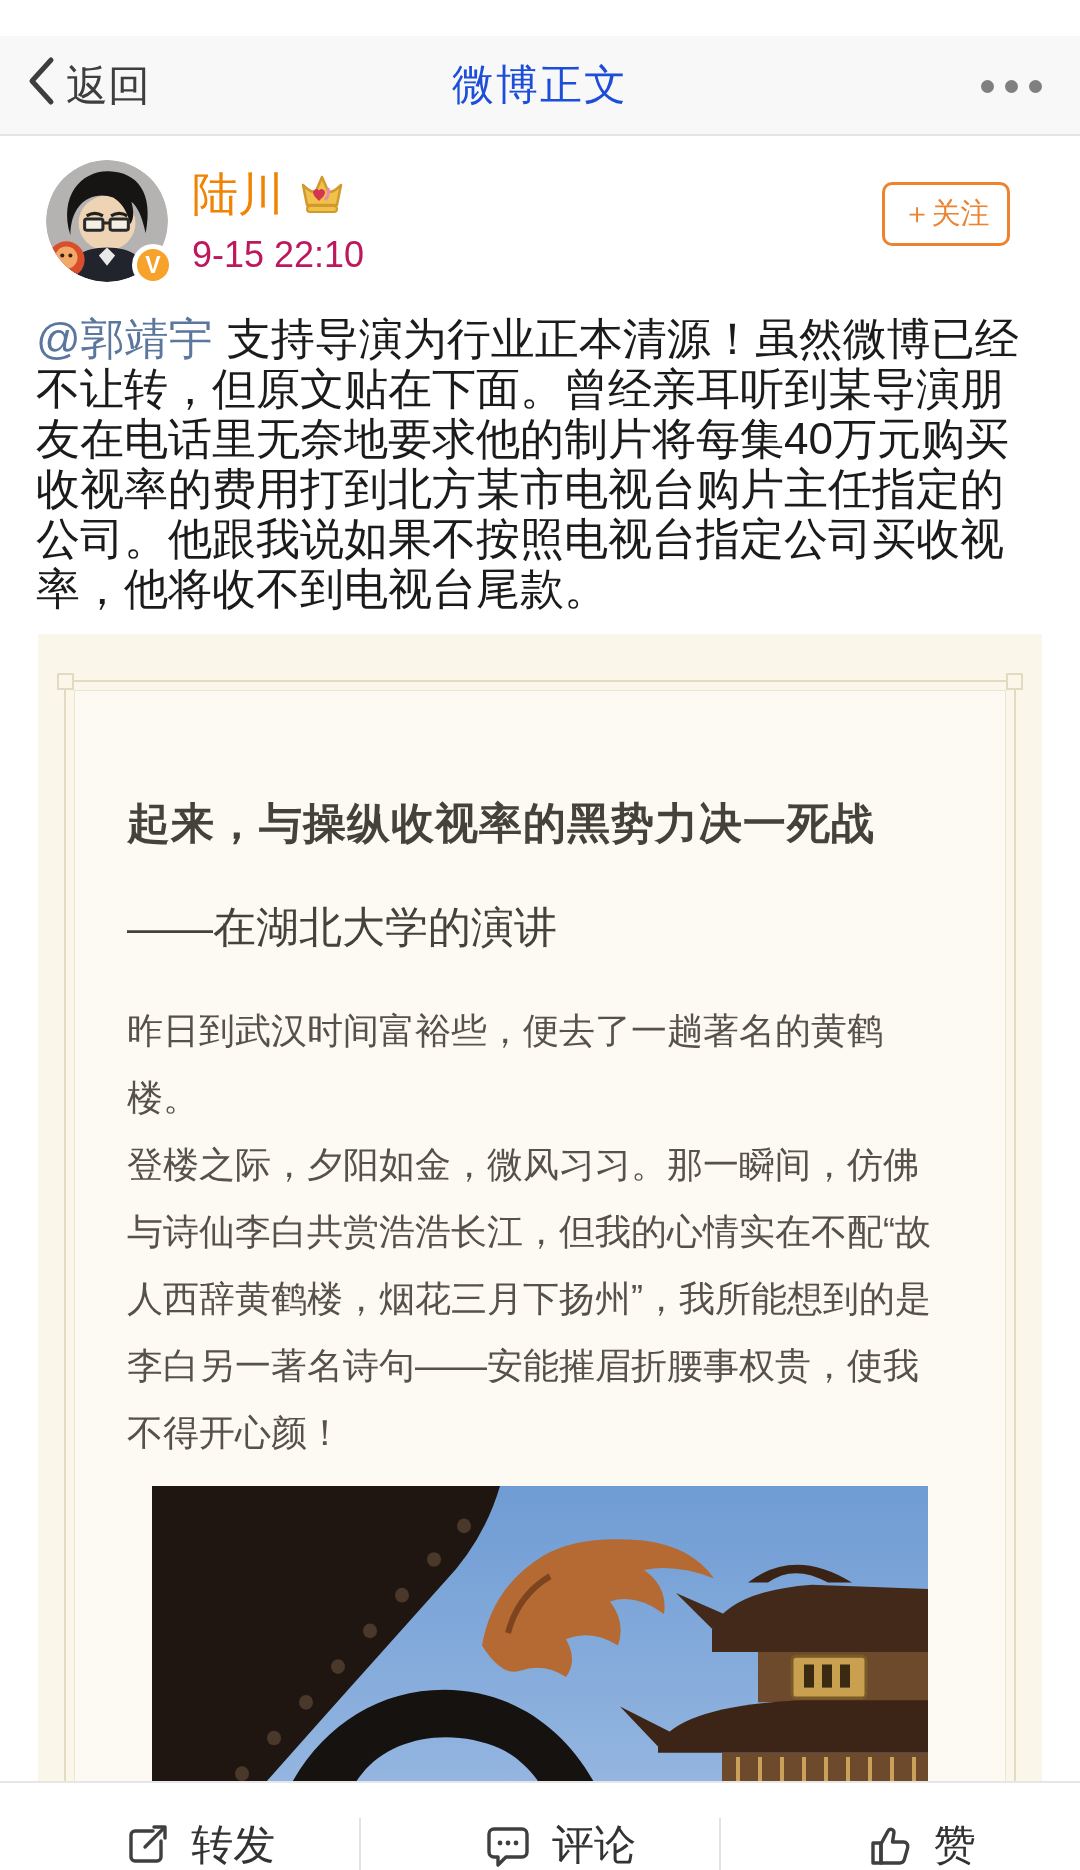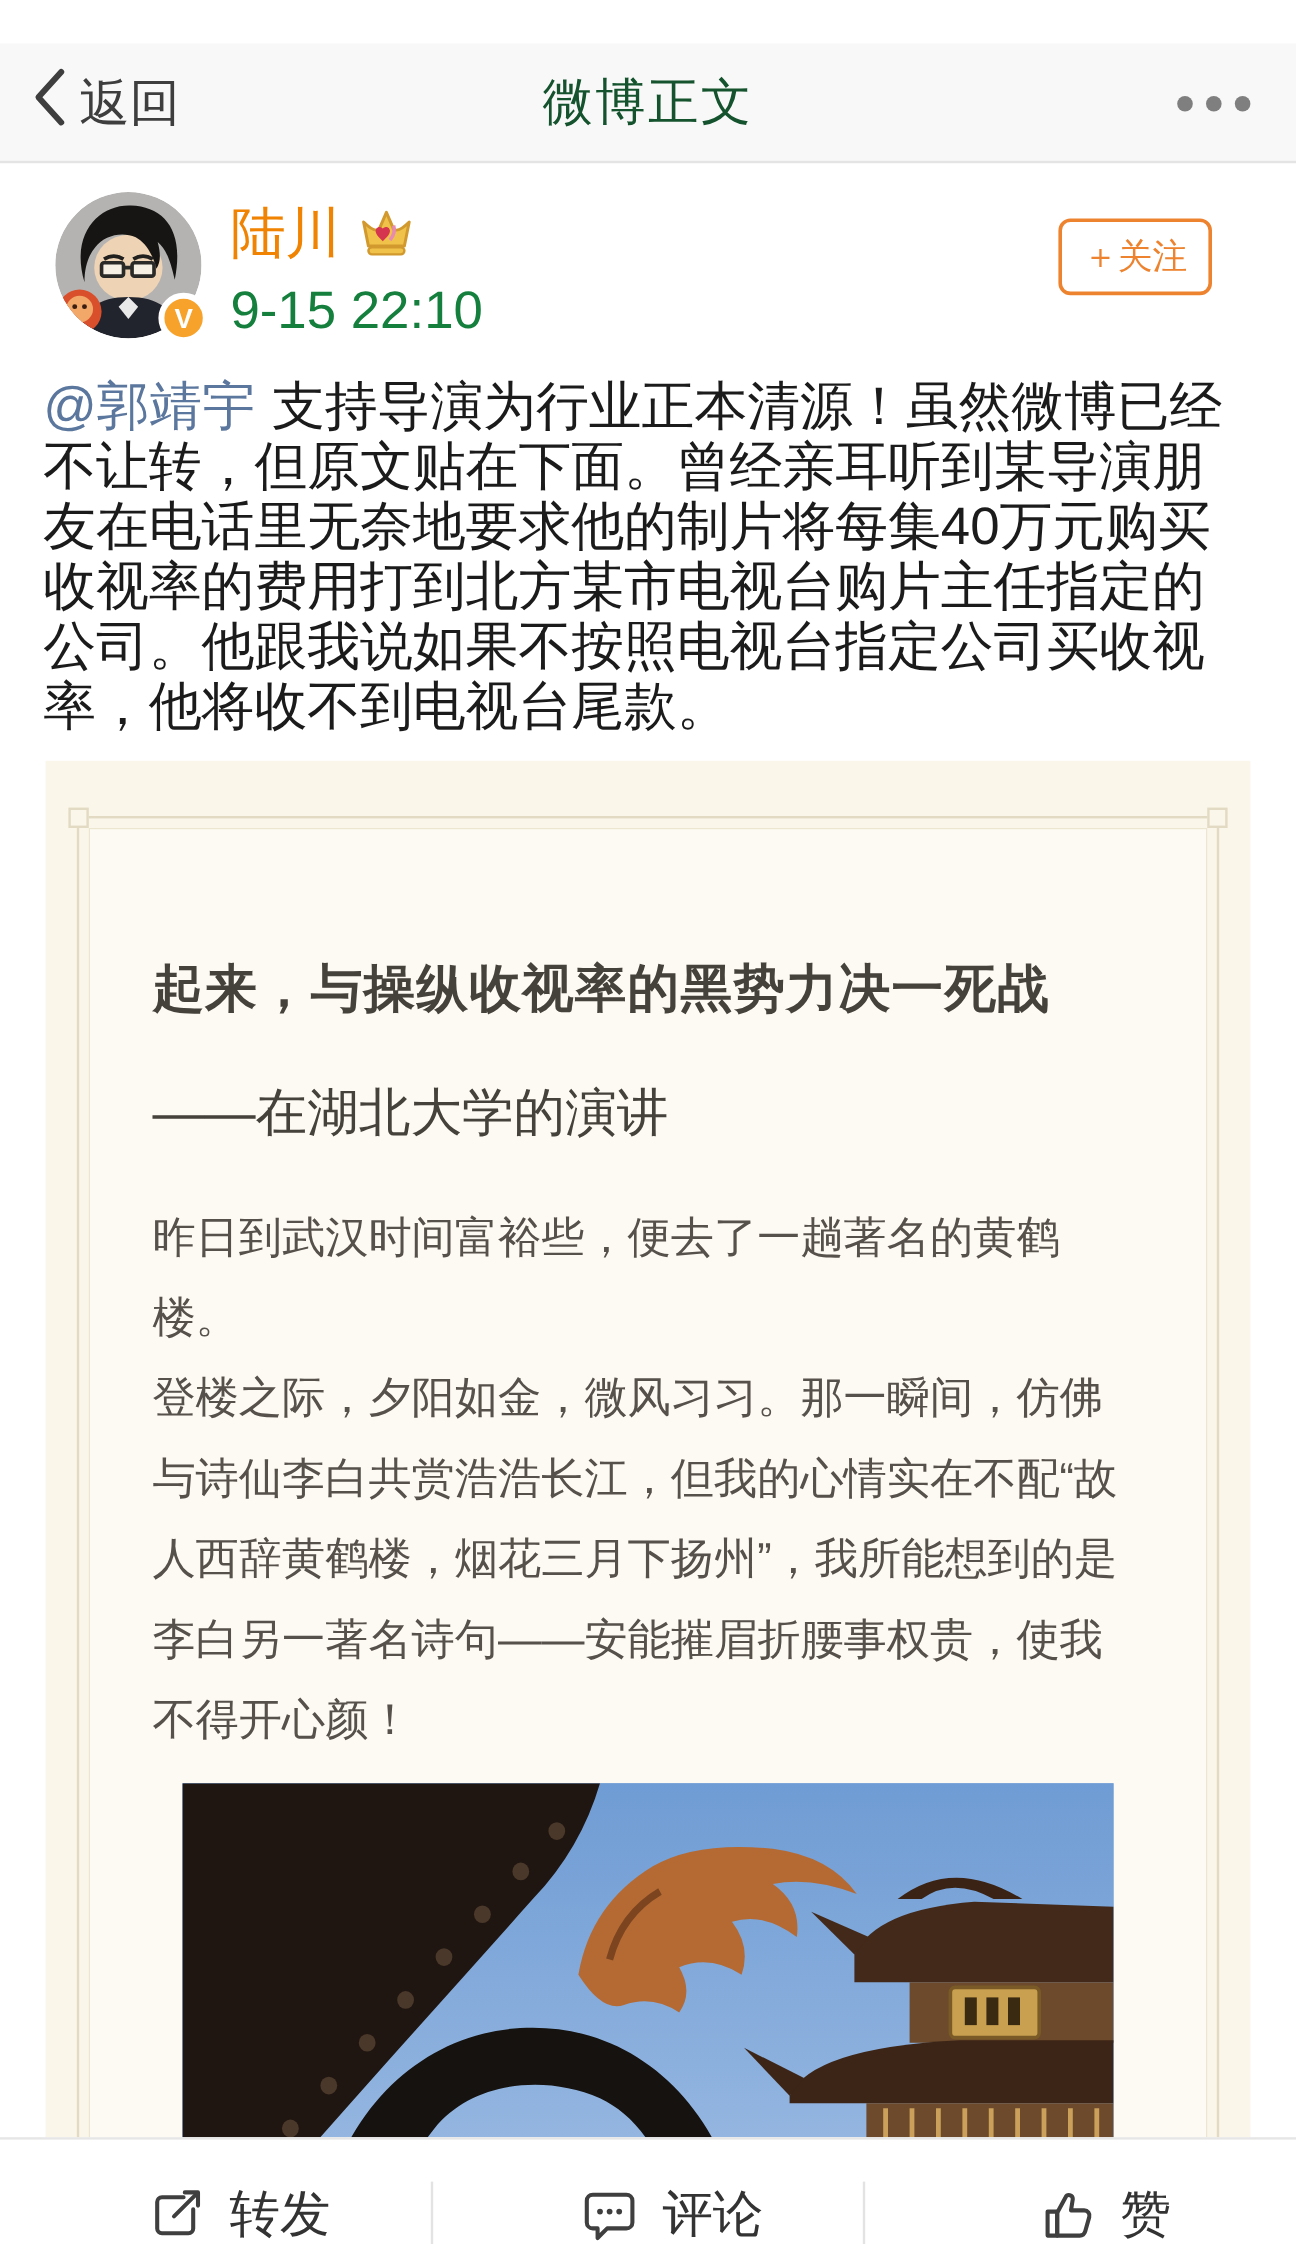--- a/index.html
+++ b/index.html
@@ -13,41 +13,41 @@
   .navbar {
     position:relative; height:100px; background:#f8f8f8;
     border-bottom:2px solid #e4e4e4;
     display:flex; align-items:center; justify-content:center;
   }
   .back-btn {
     position:absolute; left:26px; top:0; height:100px;
     display:flex; align-items:center; gap:10px;
     font-size:42px; color:#3e3e3e; cursor:pointer;
   }
-  .nav-title { font-size:42px; color:#14532d; letter-spacing:2px; }
+  .nav-title { font-size:42px; color:#1d4ed8; letter-spacing:2px; }
   .more-btn {
     position:absolute; right:38px; top:0; height:100px;
     display:flex; align-items:center; gap:11px; cursor:pointer;
   }
   .more-dot { width:13px; height:13px; border-radius:50%; background:#7f7f7f; }
 
   
   .profile { position:relative; margin:24px 40px 0; height:126px; }
   .avatar-wrap { position:absolute; left:6px; top:0; width:122px; height:122px; cursor:pointer; }
   .avatar-svg { display:block; width:122px; height:122px; border-radius:50%; }
   .v-badge {
     position:absolute; right:-6px; bottom:-4px; width:42px; height:42px;
     background:#f7a22b; border:5px solid #ffffff; border-radius:50%;
     color:#fff; font-size:23px; font-weight:bold;
     display:flex; align-items:center; justify-content:center;
   }
   .author-line { position:absolute; left:152px; top:4px; display:flex; align-items:center; gap:14px; }
   .author-name { color:#f08301; font-size:46px; cursor:pointer; }
   .crown-icon svg { display:block; }
-  .post-time { position:absolute; left:152px; top:74px; color:#15803d; font-size:44px; }
+  .post-time { position:absolute; left:152px; top:74px; color:#be185d; font-size:36px; }
   .follow-btn {
     position:absolute; right:30px; top:22px; width:128px; height:64px;
     border:3px solid #ed832f; border-radius:10px; background:#ffffff;
     color:#ed832f; font-size:29px;
     display:flex; align-items:center; justify-content:center; cursor:pointer;
   }
 
   
   .post-text { margin:28px 36px 0; font-size:44px; line-height:50px; color:#1b1b1b; }
   .mention { color:#5b779e; margin-right:14px; cursor:pointer; }

